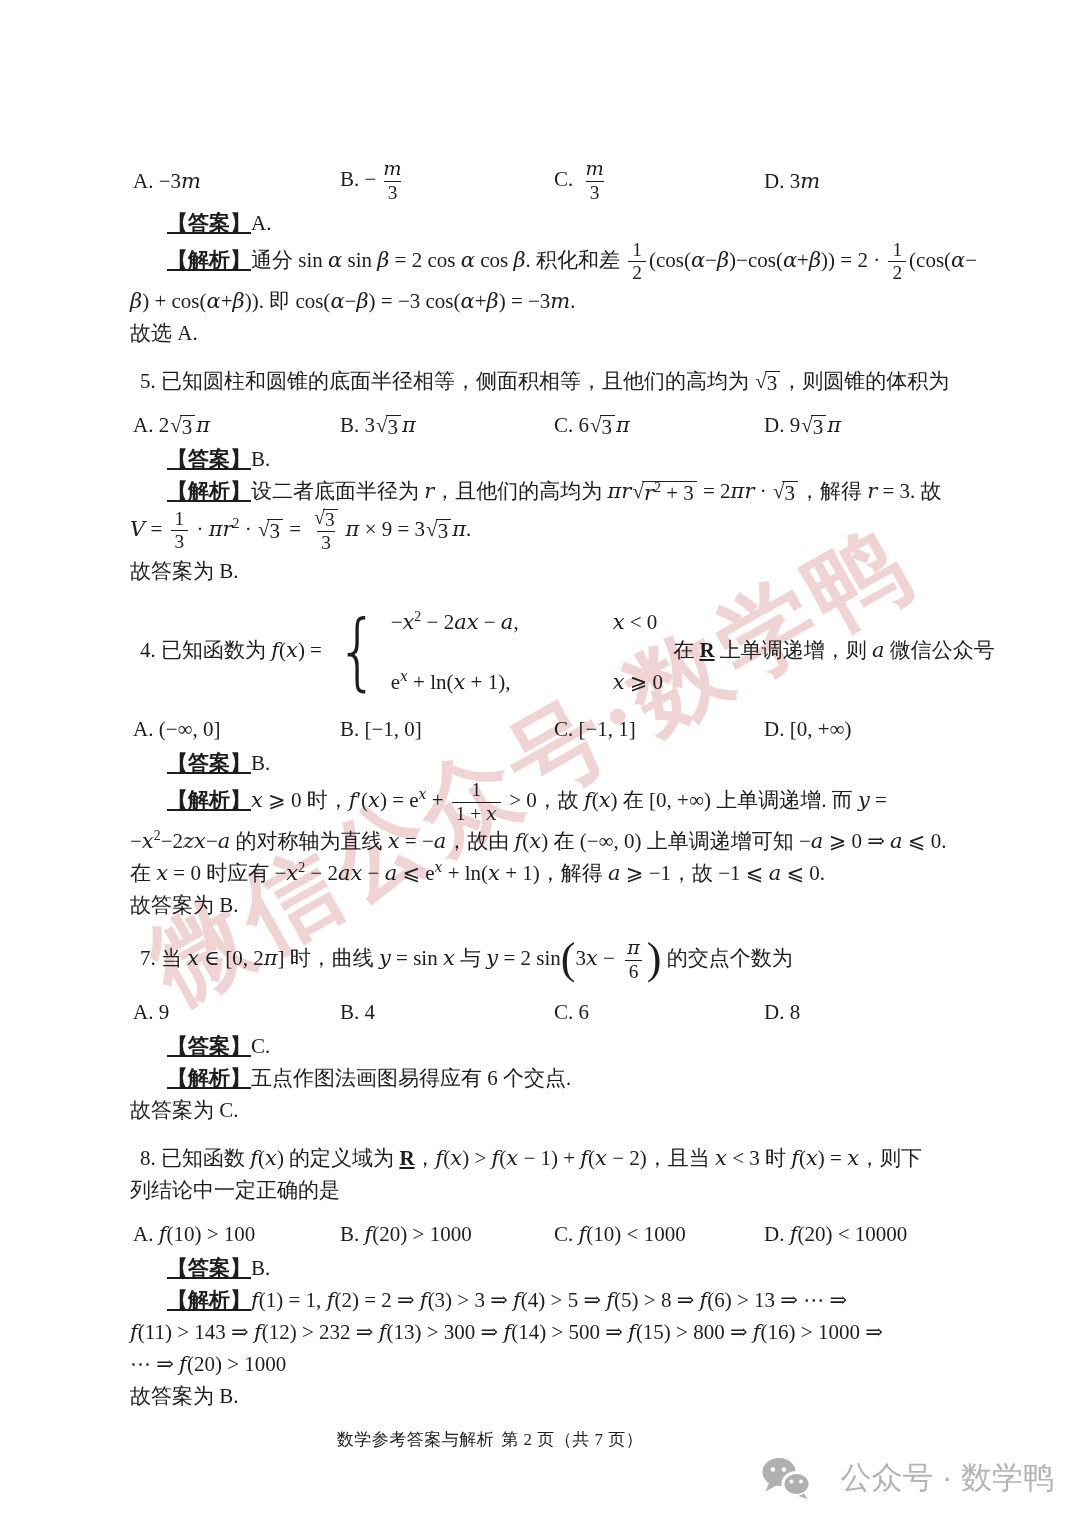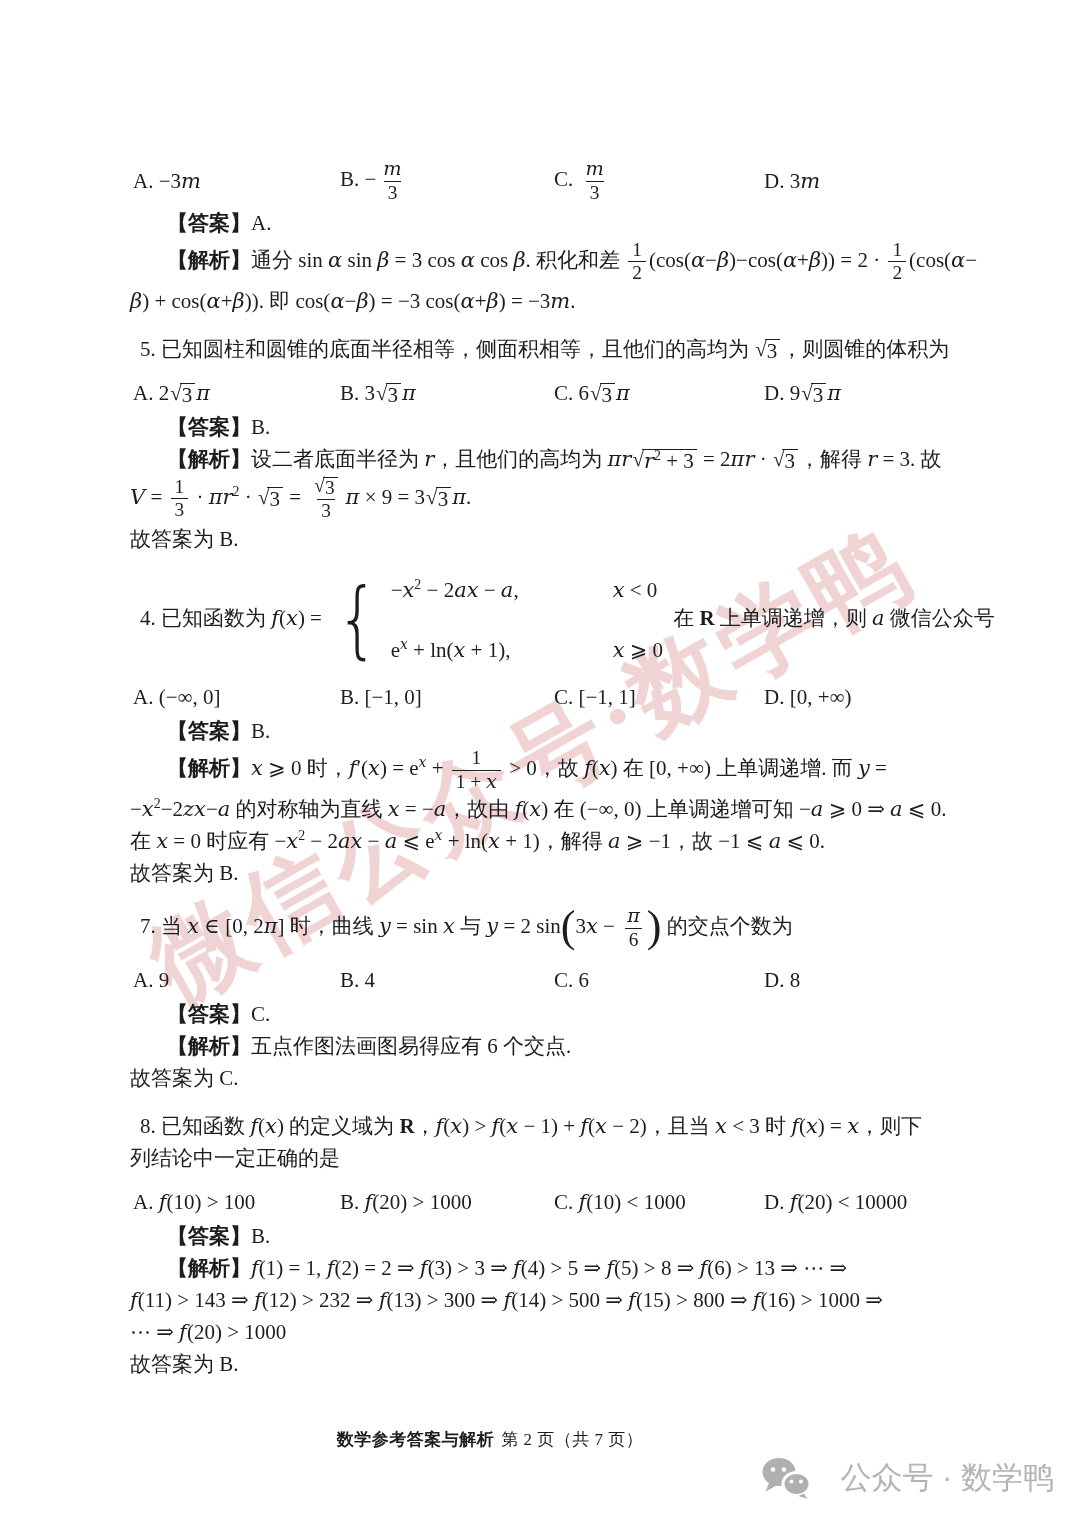--- a/index.html
+++ b/index.html
@@ -11,40 +11,40 @@
         font-family:"Liberation Serif","DejaVu Serif",serif;}
   .content{position:absolute;left:130px;top:146px;width:828px;z-index:1;}
   .blk{white-space:nowrap;line-height:32px;min-height:32px;font-size:21px;}
   .q{margin-top:16px;padding-left:10px;}
   .cont{}
   .opts{display:grid;grid-template-columns:207px 214px 210px auto;align-items:center;
         margin-top:12px;margin-bottom:2px;padding-left:3px;}
   .ans,.sol{padding-left:37px;}
   .rm{}
   .it{font-style:italic;font-family:"DejaVu Serif","Liberation Serif",serif;}
-  .bd{font-weight:700;}
+  .bd{font-weight:700;text-decoration:underline;}
   sup.sup{font-size:0.66em;line-height:0;vertical-align:super;}
   .frac{display:inline-flex;flex-direction:column;align-items:center;vertical-align:middle;
         font-size:0.92em;line-height:1.18;margin:0 3px;}
   .frac .num,.frac .den{padding:0 4px;display:block;}
   .frac .den{border-top:1.5px solid currentColor;}
   .sq{display:inline-flex;align-items:flex-start;white-space:nowrap;margin:0 1px;}
   .sq .rad{line-height:1.08;display:inline-block;}
   .sq .bar{line-height:1.08;display:inline-block;border-top:1.5px solid currentColor;
         padding:0 3px 0 2px;margin-left:-2px;margin-top:1px;}
   .bigp{font-size:2.1em;line-height:0;vertical-align:middle;position:relative;top:-2px;font-weight:300;}
   .cases{display:inline-flex;align-items:center;vertical-align:middle;margin:0 10px 0 4px;}
   .cases .brace{font-size:84px;font-weight:200;line-height:0.2;margin-right:6px;
         font-family:"DejaVu Sans","Liberation Sans",sans-serif;transform:scaleX(0.8);}
   .cases .cbody{display:inline-flex;flex-direction:column;gap:30px;padding:4px 0;}
   .cases .crow{display:flex;line-height:30px;}
   .cases .cexpr{min-width:222px;}
   .footer{position:absolute;left:0;right:100px;top:1428px;text-align:center;font-size:17px;
         z-index:1;letter-spacing:0.5px;}
-  .footer .f-bold{font-weight:700;margin-right:7px;}
+  .footer .f-bold{font-weight:400;margin-right:7px;}
   .badge{position:absolute;right:26px;top:1456px;display:flex;align-items:center;gap:28px;
         color:#b4b4b4;font-size:31px;z-index:2;
         font-family:"Liberation Sans","DejaVu Sans",sans-serif;}
 </style>
 </head>
 <body>
 
 <div class="page">
   <div class="watermark">微信公众号·数学鸭</div>
 
@@ -55,28 +55,29 @@
             <span class="num"><span class="it">m</span></span>
             <span class="den">3</span>
           </span></span>
         <span class="opt"><span class="rm">C. </span><span class="frac">
             <span class="num"><span class="it">m</span></span>
             <span class="den">3</span>
           </span></span>
         <span class="opt"><span class="rm">D. 3</span><span class="it">m</span></span>
       </div>
       <div class="blk ans"><span class="bd">【答案】</span><span class="rm">A.</span></div>
-      <div class="blk sol"><span class="bd">【解析】</span><span class="rm">通分 sin </span><span class="it">α</span><span class="rm"> sin </span><span class="it">β</span><span class="rm"> = 3 cos </span><span class="it">α</span><span class="rm"> cos </span><span class="it">β</span><span class="rm">. 积化和差 </span><span class="frac">
+      <div class="blk sol"><span class="bd">【解析】</span><span class="rm">通分 sin </span><span class="it">α</span><span class="rm"> sin </span><span class="it">β</span><span class="rm"> = 2 cos </span><span class="it">α</span><span class="rm"> cos </span><span class="it">β</span><span class="rm">. 积化和差 </span><span class="frac">
           <span class="num">1</span>
           <span class="den">2</span>
         </span><span class="rm">(cos(</span><span class="it">α</span><span class="rm">−</span><span class="it">β</span><span class="rm">)−cos(</span><span class="it">α</span><span class="rm">+</span><span class="it">β</span><span class="rm">)) = 2 · </span><span class="frac">
           <span class="num">1</span>
           <span class="den">2</span>
         </span><span class="rm">(cos(</span><span class="it">α</span><span class="rm">−</span></div>
       <div class="blk soc"><span class="it">β</span><span class="rm">) + cos(</span><span class="it">α</span><span class="rm">+</span><span class="it">β</span><span class="rm">)). 即 cos(</span><span class="it">α</span><span class="rm">−</span><span class="it">β</span><span class="rm">) = −3 cos(</span><span class="it">α</span><span class="rm">+</span><span class="it">β</span><span class="rm">) = −3</span><span class="it">m</span><span class="rm">.</span></div>
+      <div class="blk end"><span class="rm">故选 A.</span></div>
       <div class="blk q"><span class="rm">5. 已知圆柱和圆锥的底面半径相等，侧面积相等，且他们的高均为 </span><span class="sq">
           <span class="rad">√</span>
           <span class="bar">3</span>
         </span><span class="rm">，则圆锥的体积为</span></div>
       <div class="blk opts">
         <span class="opt"><span class="rm">A. 2</span><span class="sq">
             <span class="rad">√</span>
             <span class="bar">3</span>
           </span><span class="it">π</span></span>
         <span class="opt"><span class="rm">B. 3</span><span class="sq">

